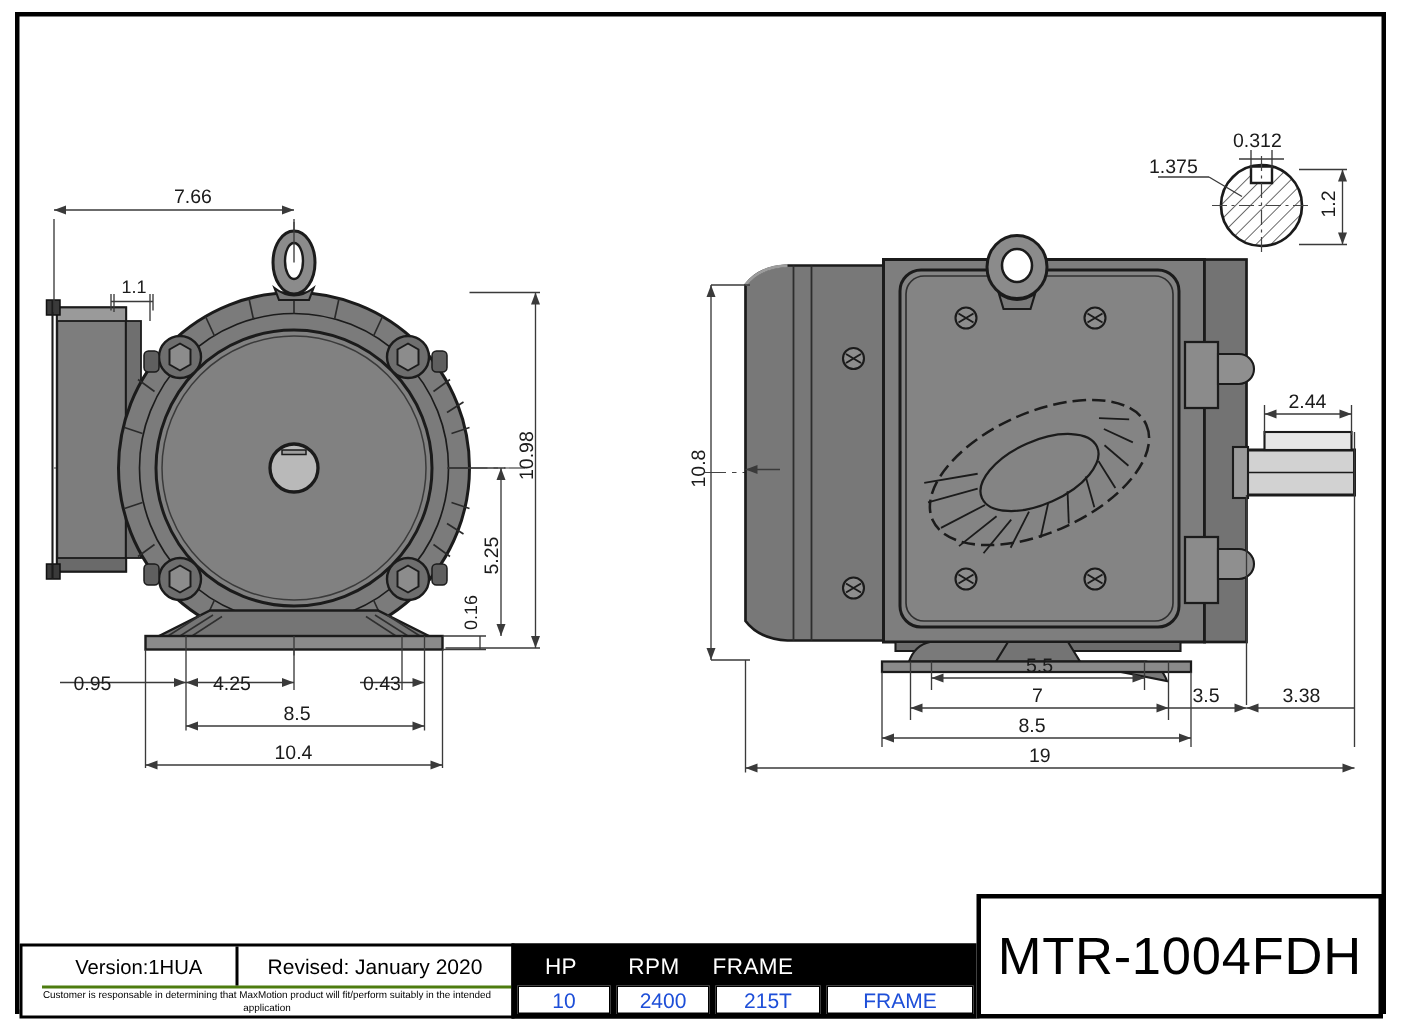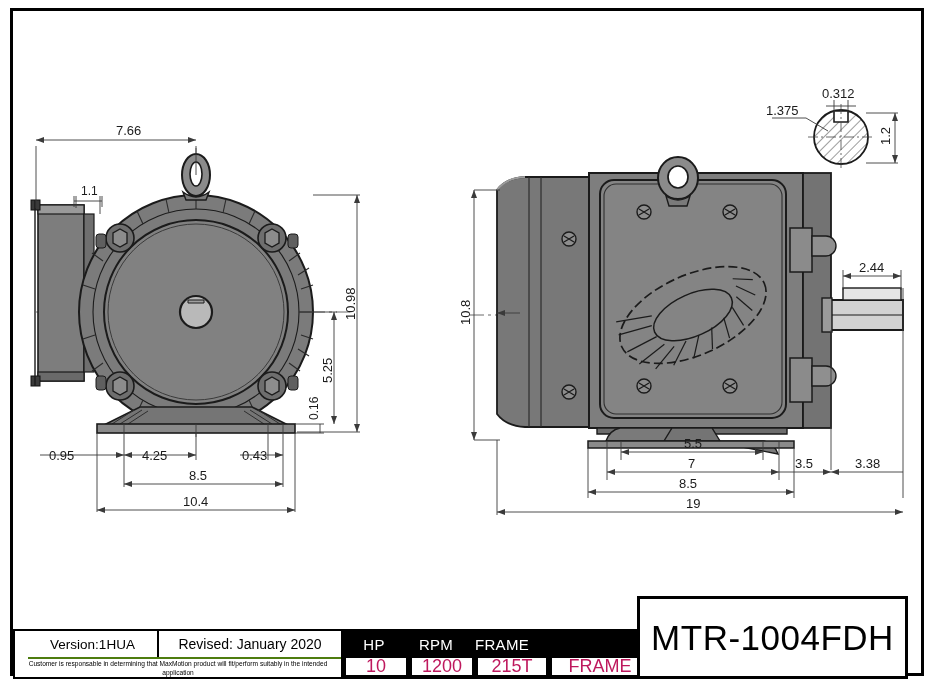--- a/index.html
+++ b/index.html
@@ -14,23 +14,23 @@
   #tb-left{left:13px;top:629px;width:330px;height:50px;border:2px solid #000;background:#fff;}
   .tb-row1{display:flex;height:26px;border-bottom:2px solid #4d7c0f;margin-left:13px;}
   .tb-cellA{flex:0 0 129px;display:flex;align-items:center;justify-content:center;border-right:2px solid #000;font-size:13.5px;color:#000;}
   .tb-cellB{flex:1;display:flex;align-items:center;justify-content:center;font-size:14px;color:#000;}
   .tb-row2{height:20px;display:flex;align-items:center;justify-content:center;text-align:center;padding:0 4px;}
   .tb-row2 span{font-size:6.6px;line-height:1.35;color:#000;}
   #tb-spec{left:341px;top:629px;width:312px;height:50px;border:2px solid #000;background:#000;}
   .spec-head{display:flex;height:26px;background:#000;}
   .spec-head div{display:flex;align-items:center;justify-content:center;color:#fff;font-size:15px;letter-spacing:.3px;}
   .spec-vals{display:flex;height:20px;background:#000;padding-bottom:0;}
-  .spec-vals div{display:flex;align-items:center;justify-content:center;background:#fff;color:#be185d;font-size:18px;margin:0 2px 1px 2px;border:1px solid #000;box-sizing:border-box;}
+  .spec-vals div{display:flex;align-items:center;justify-content:center;background:#fff;color:#1d4ed8;font-size:14px;margin:0 2px 1px 2px;border:1px solid #000;box-sizing:border-box;}
   .c-hp{flex:0 0 62px;} .c-rpm{flex:0 0 62px;} .c-frame{flex:0 0 70px;} .c-enc{flex:1;}
-  #tb-part{left:637px;top:596px;width:271px;height:83px;border:3px solid #000;background:#fff;display:flex;align-items:center;justify-content:center;}
+  #tb-part{left:651px;top:596px;width:271px;height:83px;border:3px solid #000;background:#fff;display:flex;align-items:center;justify-content:center;}
   #tb-part span{font-size:35px;color:#000;letter-spacing:.5px;}
 </style>
 </head>
 <body>
 
 <div id="sheet">
 
   <div class="frame"></div>
 
   <svg width="934" height="689" style="position:absolute;left:0;top:0;">
@@ -420,21 +420,21 @@
   </div>
 
   <div class="tb" id="tb-spec">
     <div class="spec-head">
       <div class="c-hp">HP</div>
       <div class="c-rpm">RPM</div>
       <div class="c-frame">FRAME</div>
     </div>
     <div class="spec-vals">
       <div class="c-hp">10</div>
-      <div class="c-rpm">1200</div>
+      <div class="c-rpm">2400</div>
       <div class="c-frame">215T</div>
       <div class="c-enc">FRAME</div>
     </div>
   </div>
 
   <div class="tb" id="tb-part">
     <span>MTR-1004FDH</span>
   </div>
 
 </div>

